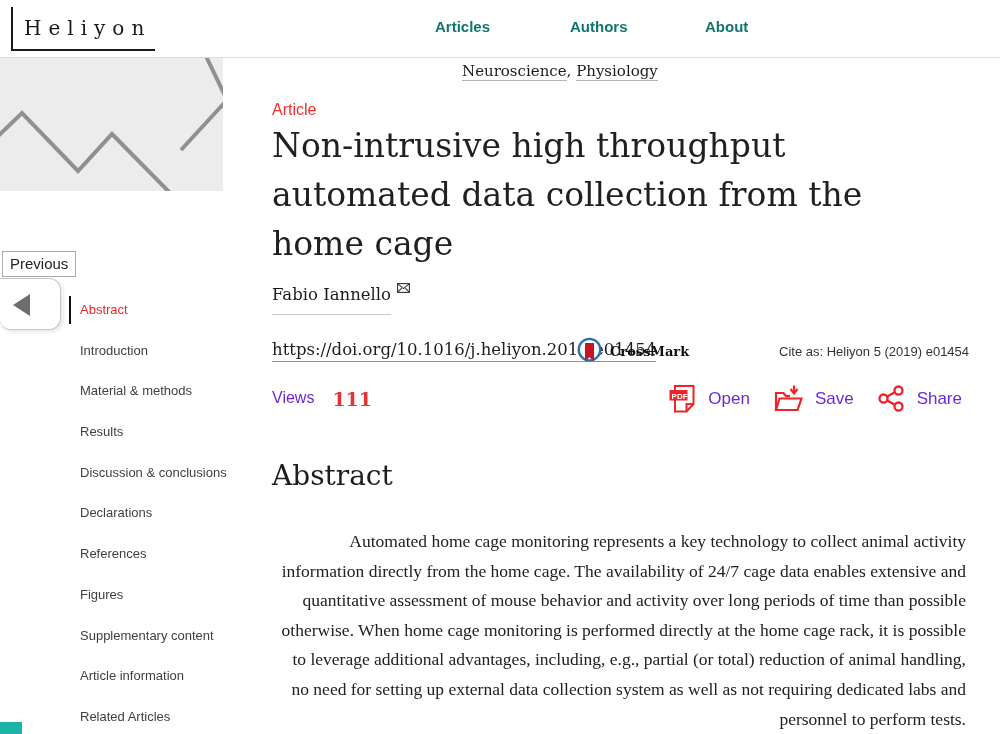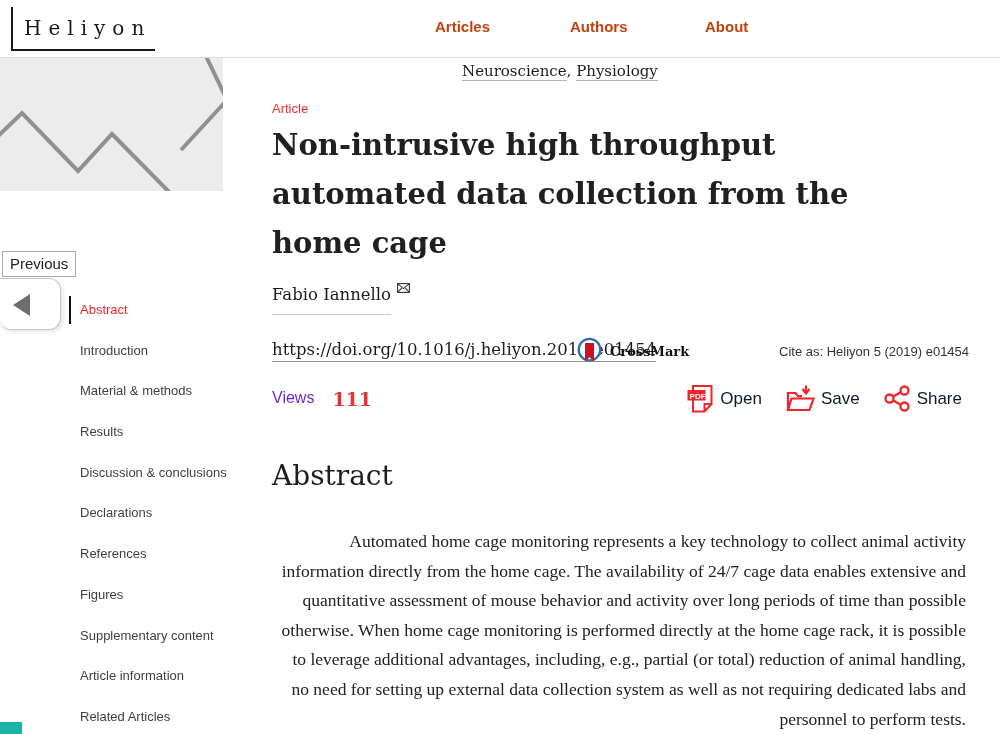--- a/index.html
+++ b/index.html
@@ -10,21 +10,21 @@
   }
   
   .header { position:absolute; top:0; left:0; width:1000px; height:58px;
             background:#fff; border-bottom:1px solid #dcdcdc; }
   .logo { position:absolute; top:7px; left:11px;
           border-left:2px solid #1a1a1a; border-bottom:2px solid #1a1a1a;
           padding:9px 4px 9px 11px; cursor:pointer; }
   .logo-text { font-family:"DejaVu Serif","Liberation Serif",serif;
                font-size:20px; letter-spacing:7px; color:#1a1a1a; }
   .nav-item { position:absolute; top:18px; font-size:15px; font-weight:bold;
-              color:#c2410c; cursor:pointer; }
+              color:#0f766e; cursor:pointer; }
   .nav-articles { left:435px; }
   .nav-authors  { left:570px; }
   .nav-about    { left:705px; }
 
   
   .graphic { position:absolute; top:58px; left:0; width:223px; height:133px;
              background:#ececec; overflow:hidden; }
 
   
   .prev-tooltip { position:absolute; top:251px; left:2px; background:#fff;
@@ -45,24 +45,24 @@
   .side-nav li.active { color:#ee2428; }
   .active-bar { position:absolute; top:296px; left:69px; width:2px; height:28px;
                 background:#111; }
 
   
   .categories { position:absolute; top:62px; left:462px;
                 font-family:"DejaVu Serif","Liberation Serif",serif;
                 font-size:15px; color:#1b1b1b; }
   .categories a { color:#1b1b1b; text-decoration:none;
                   border-bottom:1px solid #b5b5b5; padding-bottom:0; cursor:pointer; }
-  .kicker { position:absolute; top:101px; left:272px; font-size:13px; color:#f02d2d; }
+  .kicker { position:absolute; top:101px; left:272px; font-size:16px; color:#f02d2d; }
   .title { position:absolute; top:121px; left:272px; width:650px;
-           font-family:"DejaVu Serif","Liberation Serif",serif; font-weight:700;
-           font-size:29px; line-height:49px; color:#202020; }
+           font-family:"DejaVu Serif","Liberation Serif",serif; font-weight:400;
+           font-size:33px; line-height:49px; color:#202020; }
   .author-row { position:absolute; top:285px; left:272px; }
   .author-name { font-family:"DejaVu Serif","Liberation Serif",serif; font-size:16.5px;
                  color:#1b1b1b; border-bottom:1px solid #c9c9c9; padding-bottom:10px;
                  cursor:pointer; }
   .email-sup { position:relative; top:-7px; left:1px; display:inline-block; }
 
   .doi-row { position:absolute; top:340px; left:272px; }
   .doi-link { font-family:"DejaVu Serif","Liberation Serif",serif; font-size:16.5px;
               color:#1d1d1d; text-decoration:none; border-bottom:1px solid #8f8f8f;
               padding-bottom:2px; cursor:pointer; }
@@ -71,22 +71,22 @@
   .crossmark-label { font-family:"DejaVu Serif","Liberation Serif",serif;
                      font-weight:bold; font-size:13px; color:#111; }
   .cite-as { position:absolute; top:344px; left:779px; font-size:13px; color:#333; }
 
   .views-row { position:absolute; top:388px; left:272px; }
   .views-label { font-size:16px; color:#6d28d9; vertical-align:3px; }
   .views-count { font-family:"DejaVu Serif","Liberation Serif",serif; font-weight:bold;
                  font-size:19px; color:#e23434; margin-left:18px; }
 
   .actions { position:absolute; top:384px; right:38px; display:flex; gap:24px; }
-  .action { display:flex; align-items:center; gap:6px; cursor:pointer;
-            color:#0f172a; font-size:17px; }
+  .action { display:flex; align-items:center; gap:12px; cursor:pointer;
+            color:#6d28d9; font-size:17px; }
 
   .abstract-heading { position:absolute; top:459px; left:272px;
                       font-family:"DejaVu Serif","Liberation Serif",serif; font-weight:400;
                       font-size:28px; color:#1d1d1d; }
   .abstract-text { position:absolute; top:527px; left:272px; width:694px;
                    font-family:"Liberation Serif","DejaVu Serif",serif;
                    font-size:17.5px; line-height:29.6px; color:#212121;text-align:right; }
 
   .corner-widget { position:absolute; left:0; top:722px; width:22px; height:12px;
                    background:#1cb3a9; cursor:pointer; }

